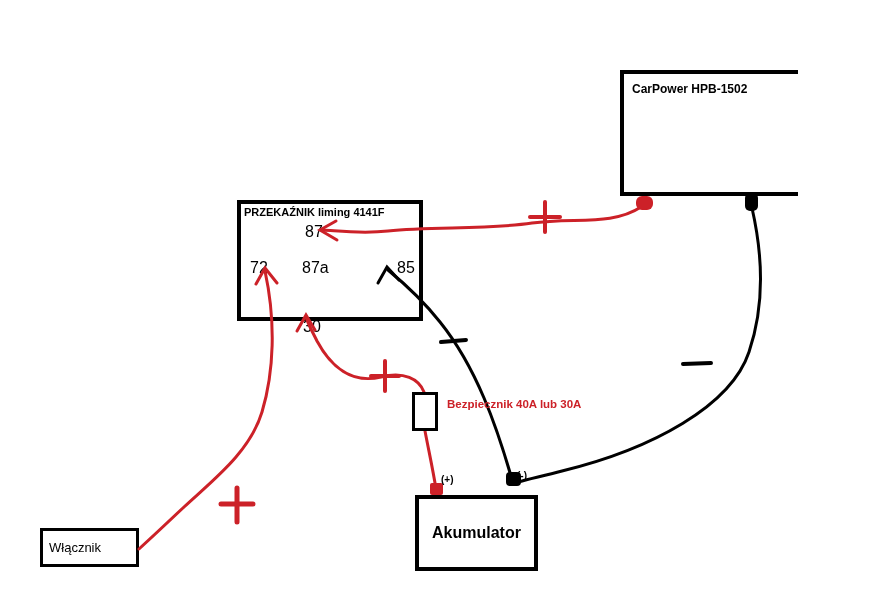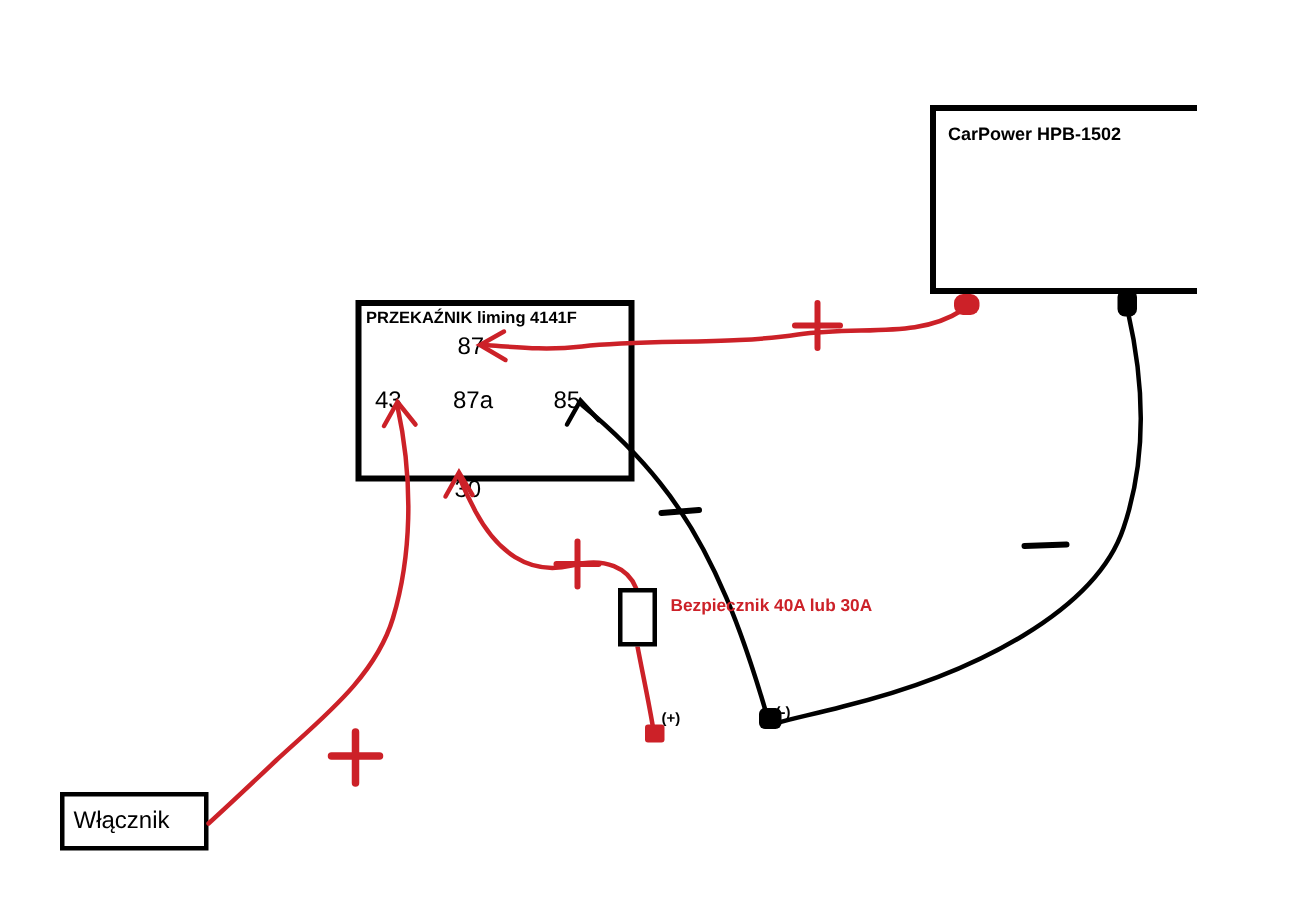--- a/index.html
+++ b/index.html
@@ -11,26 +11,26 @@
   .box{position:absolute;background:#fff;border:4px solid #000;box-sizing:border-box;z-index:1;}
   .thin{border-width:3px;}
   .box-label{font-weight:bold;font-size:12px;}
   #carpower-box .box-label{padding:8px 0 0 8px;}
   #relay-box{font-size:11px;}
   #relay-title{position:absolute;left:3px;top:2px;font-weight:bold;font-size:11px;white-space:nowrap;}
   .pin{position:absolute;font-size:16px;}
   #pin-87{left:64px;top:19px;}
   #pin-86{left:9px;top:55px;}
   #pin-87a{left:61px;top:55px;text-align:center;}
-  #pin-85{left:128px;top:55px;}
+  #pin-85{left:156px;top:55px;}
   #pin-30{left:62px;top:114px;}
   #battery-box{display:flex;align-items:center;justify-content:center;}
   #battery-box .box-label{font-size:16px;}
   #switch-box{display:flex;align-items:center;}
-  #switch-box .box-label{font-weight:normal;font-size:16px;padding-left:6px;}
+  #switch-box .box-label{font-weight:normal;font-size:13px;padding-left:6px;}
   .terminal{position:absolute;z-index:3;}
   .terminal-red{background:#cc2128;}
   .terminal-black{background:#000;}
   #term-carpower-plus{left:636px;top:196px;width:17px;height:14px;border-radius:6px;}
   #term-carpower-minus{left:745px;top:193px;width:13px;height:18px;border-radius:5px;}
   #term-battery-plus{left:430px;top:483px;width:13px;height:12px;border-radius:2px;}
   #term-battery-minus{left:506px;top:472px;width:15px;height:14px;border-radius:4px;}
   .float-label{position:absolute;z-index:4;white-space:nowrap;text-align:right;}
   #fuse-label{left:447px;top:398px;color:#cc2128;font-weight:bold;font-size:11.5px;}
   #battery-plus-label{left:441px;top:474px;font-size:10px;font-weight:bold;}
@@ -47,28 +47,31 @@
 
 <div id="stage">
 
   <div class="box" id="carpower-box">
     <div class="box-label">CarPower HPB-1502</div>
   </div>
 
   <div class="box" id="relay-box">
     <div id="relay-title">PRZEKAŹNIK liming 4141F</div>
     <span class="pin" id="pin-87">87</span>
-    <span class="pin" id="pin-86">43</span>
+    <span class="pin" id="pin-86">72</span>
     <span class="pin" id="pin-87a">87a</span>
     <span class="pin" id="pin-85">85</span>
     <span class="pin" id="pin-30">30</span>
   </div>
 
   <div class="box thin" id="fuse-box"></div>
 
+  <div class="box" id="battery-box">
+    <div class="box-label">Akumulator</div>
+  </div>
 
   <div class="box thin" id="switch-box">
     <div class="box-label">Włącznik</div>
   </div>
 
   <div class="float-label" id="fuse-label">Bezpiecznik 40A lub 30A</div>
   <div class="float-label" id="battery-plus-label">(+)</div>
   <div class="float-label" id="battery-minus-label">(-)</div>
 
   <div class="terminal terminal-red" id="term-carpower-plus"></div>

